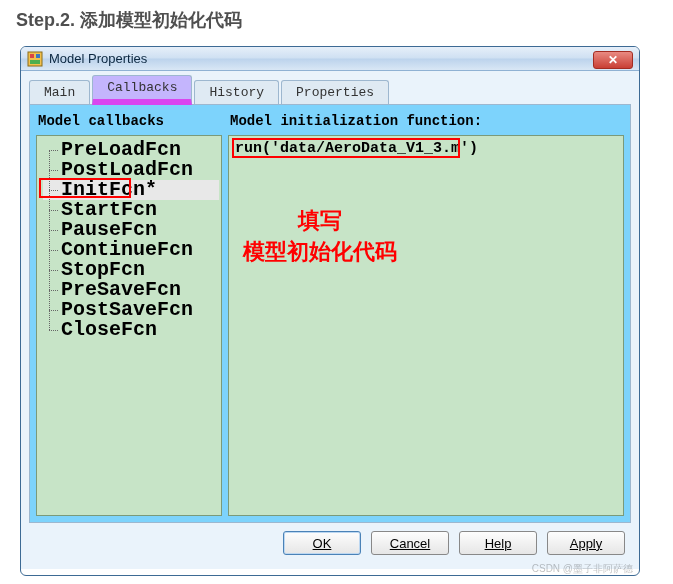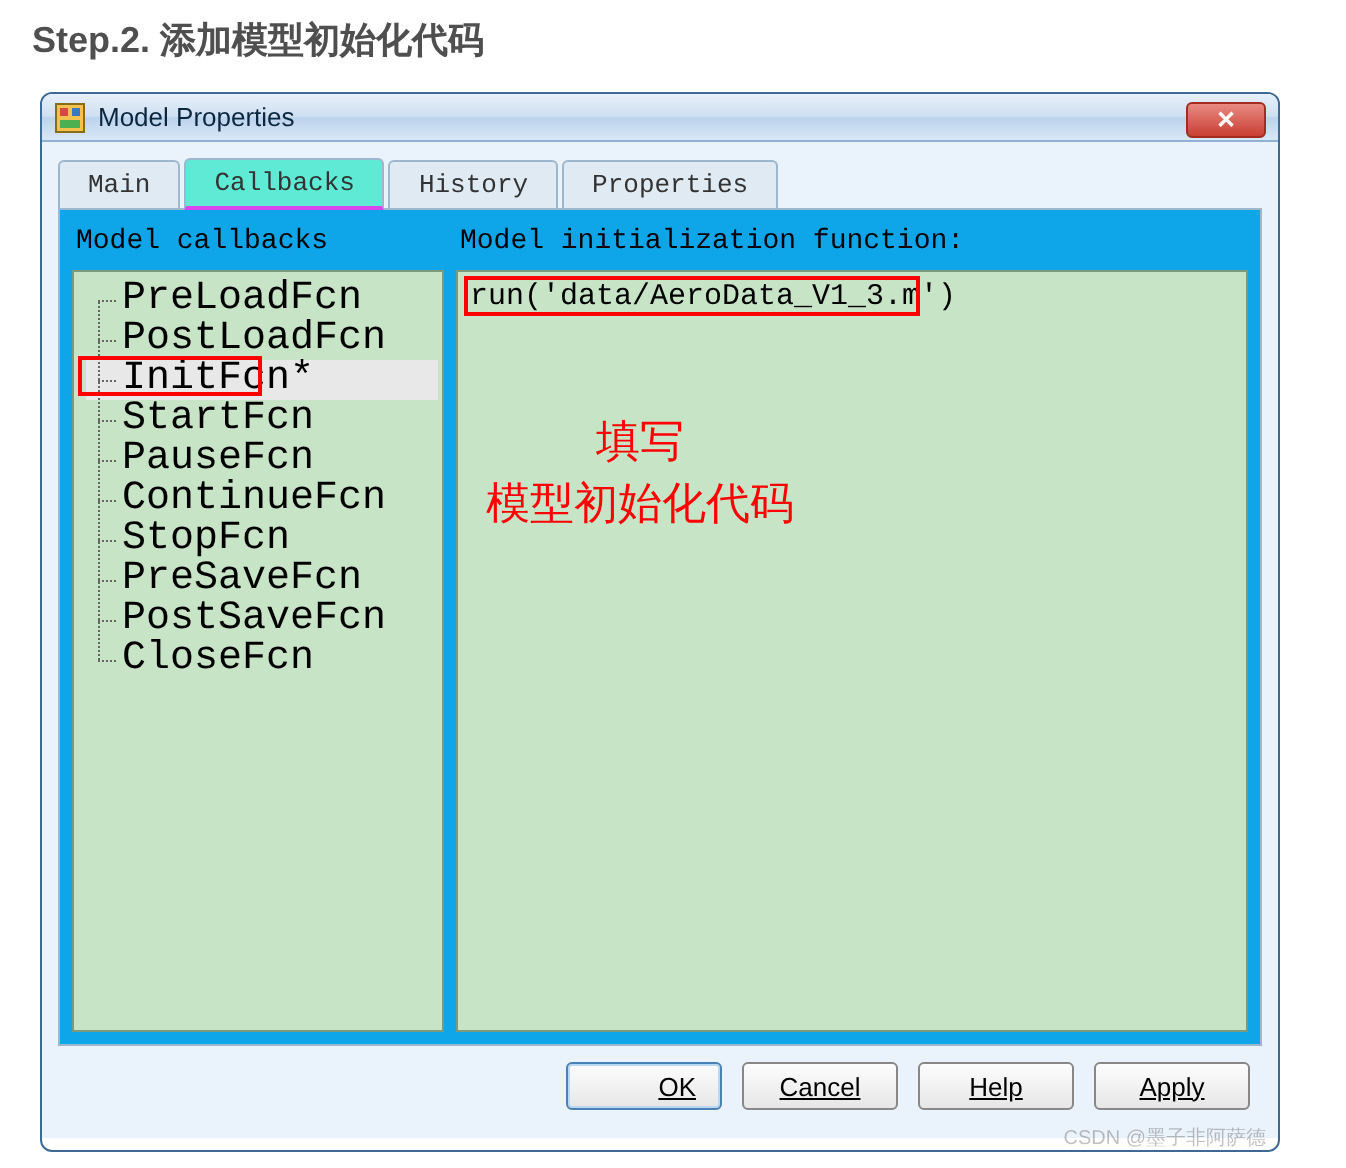--- a/index.html
+++ b/index.html
@@ -71,35 +71,36 @@
       font-size: 13px;
       border: 1px solid #9db7cf;
       border-bottom: none;
       background: #dfeaf3;
       margin-right: 2px;
       border-radius: 3px 3px 0 0;
       color: #333;
       cursor: default;
     }
     .tab.active {
-      background: #5eead4;
+      background: #c4b5fd;
       position: relative;
       z-index: 2;
-      border-bottom: 2px solid #d946ef;
+      border-bottom: 6px solid #d946ef;
       margin-bottom: -1px;
     }
     .panel {
       flex: 1;
-      background: #0ea5e9;
+      background: #7dd3fc;
       border: 1px solid #9db7cf;
       border-top: none;
       display: flex;
       gap: 6px;
       padding: 6px;
       min-height: 0;
+      font-weight: bold;
     }
     .tree-col { width: 186px; display: flex; flex-direction: column; }
     .code-col { flex: 1; display: flex; flex-direction: column; }
     .col-header {
       font-size: 14px;
       padding: 2px 2px 6px;
       color: #000;
     }
     .tree-box, .code-box {
       flex: 1;
@@ -164,21 +165,21 @@
     .btn {
       min-width: 78px;
       height: 24px;
       background: linear-gradient(#fdfdfd, #e6e6e6);
       border: 1px solid #888;
       border-radius: 3px;
       font-size: 13px;
       padding: 0 12px;
       cursor: default;
     }
-    .btn.default { border-color: #4a82b7; box-shadow: 0 0 0 1px #bcd7f1 inset; text-align: right; }
+    .btn.default { border-color: #4a82b7; box-shadow: 0 0 0 1px #bcd7f1 inset; }
     .btn .u { text-decoration: underline; }
     .watermark {
       position: absolute;
       right: 40px;
       bottom: 8px;
       font-size: 10px;
       color: rgba(0,0,0,0.25);
       pointer-events: none;
     }
   </style>

